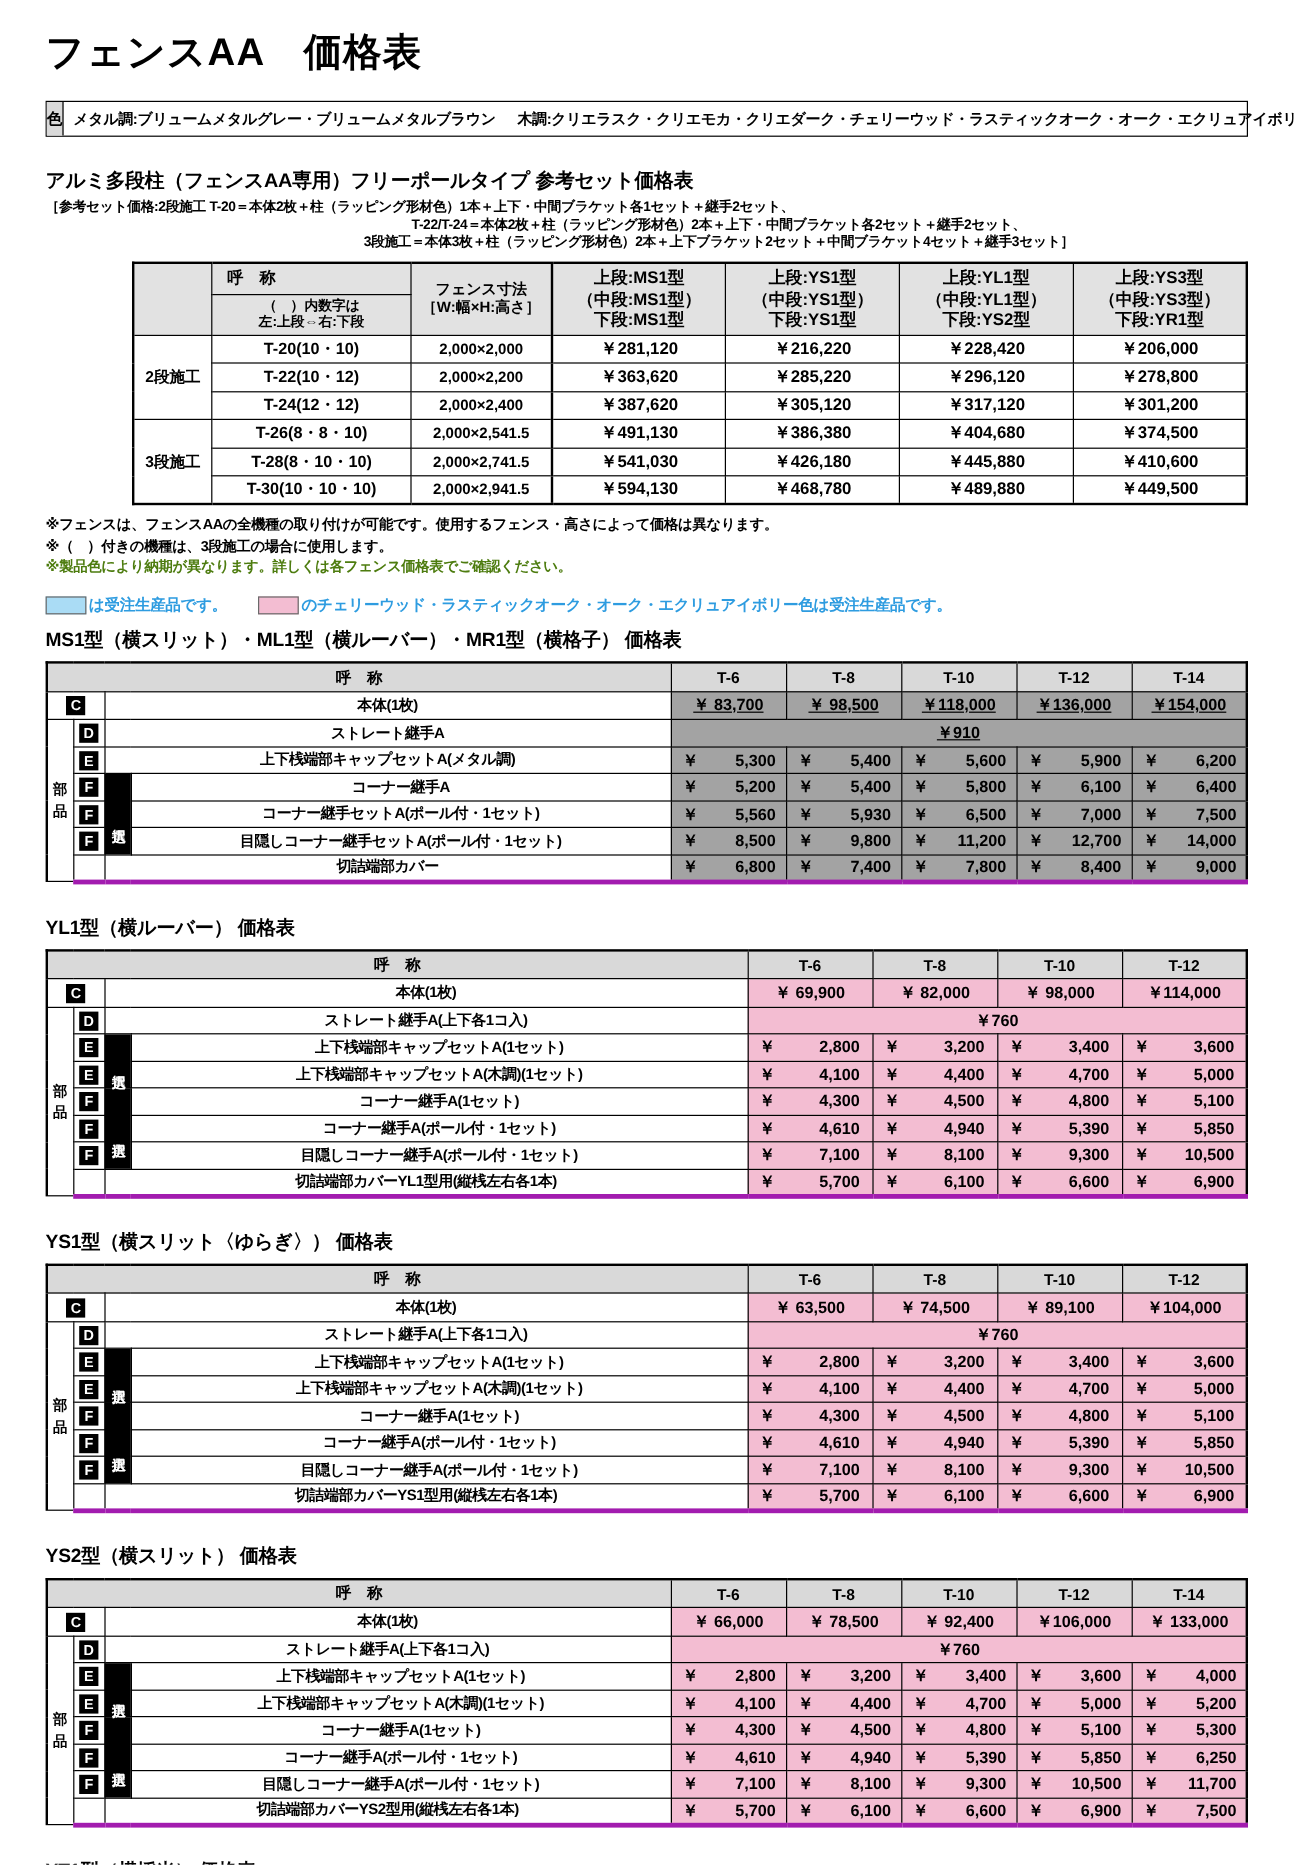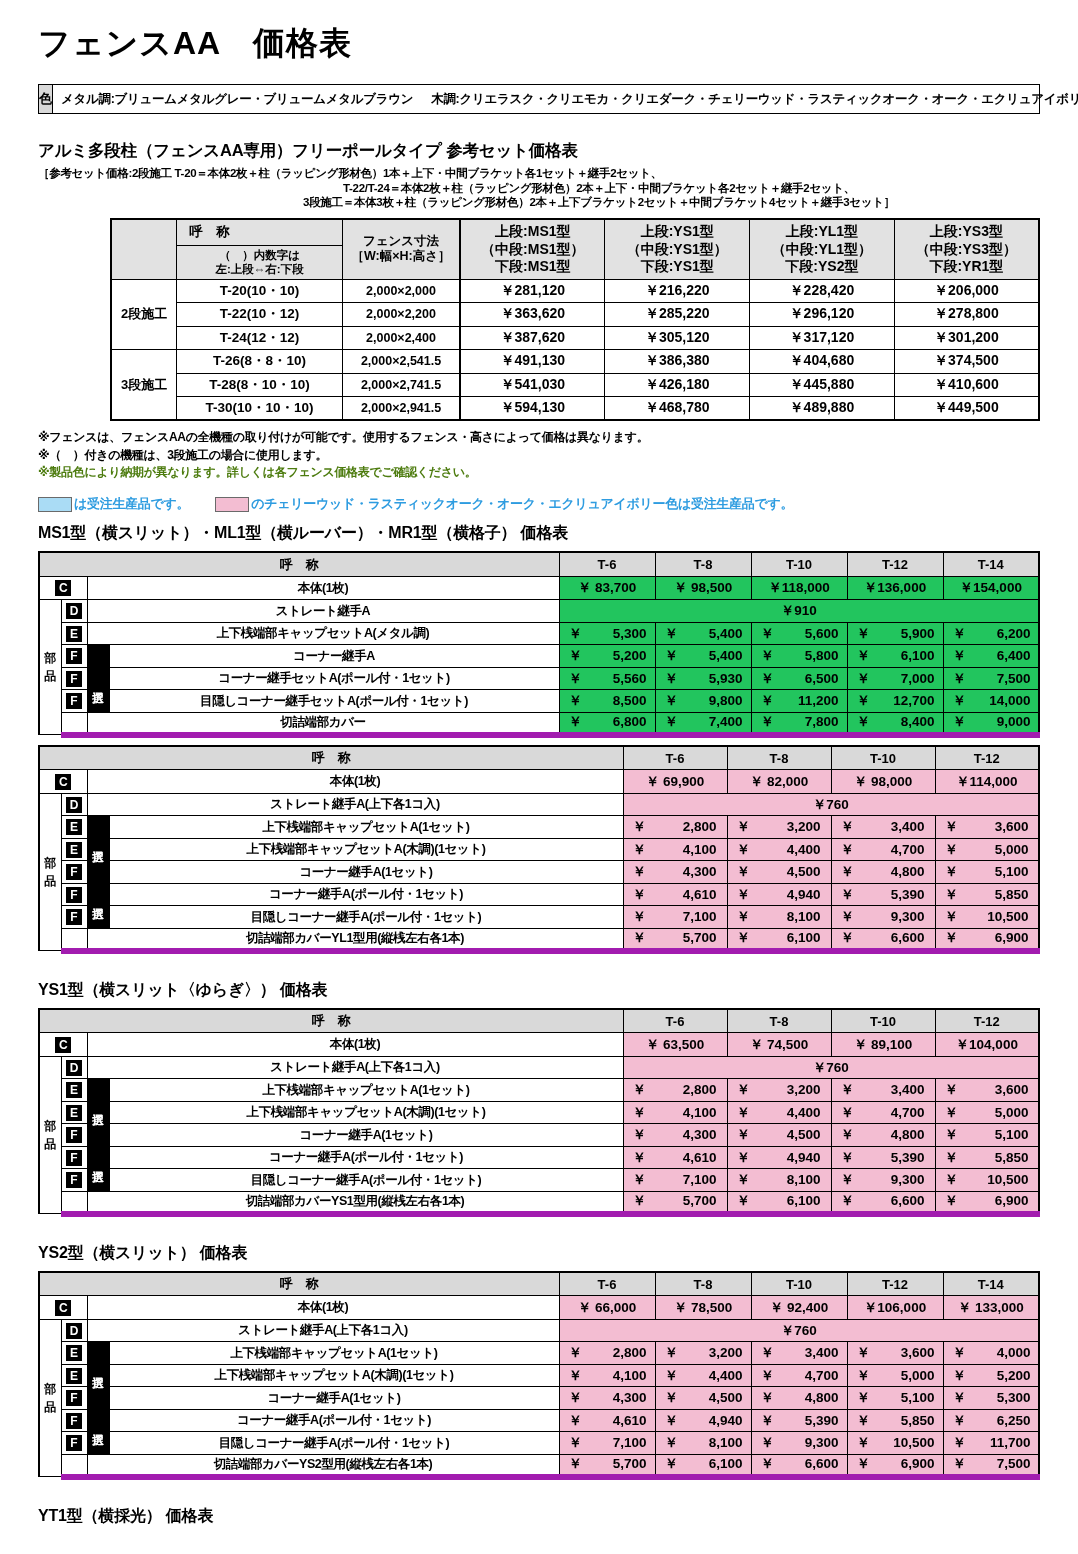--- a/index.html
+++ b/index.html
@@ -86,24 +86,24 @@
   .bcol { width:26px; }
   .badge {
     display:inline-block; width:16px; height:16px; line-height:16px;
     background:#000; color:#fff; font-size:12px; font-weight:bold;
     text-align:center; vertical-align:middle;
   }
   .partcol { width:22px; font-size:12px; line-height:1.5; }
   .selcol { width:22px; background:#000; color:#fff; font-size:11.5px; line-height:1.05; }
   .selcol .v { writing-mode:vertical-rl; display:inline-block; letter-spacing:0px; }
 
-  .bg-blue { background:#22c55e; }
+  .bg-blue { background:#a3a3a3;text-decoration:underline; }
   .bg-pink { background:#f3bdd2; }
   .bdtop2 { border-top:2px solid #000; }
-  .bdbot2 { border-bottom:6px solid #a21caf; }
+  .bdbot2 { border-bottom:4px solid #a21caf; }
   .bdl2 { border-left:2px solid #000; }
   .bdr2 { border-right:2px solid #000;margin-left:28px; }
 </style>
 </head>
 <body>
 
 <div class="page">
 
   <div class="doc-title">フェンスAA　価格表</div>
 
@@ -296,20 +296,21 @@
             <td class="bcol bdbot2"></td>
             <td class="nm bdbot2" colspan="2">切詰端部カバー</td>
             <td class="bg-blue price bdbot2"><span class="y">￥</span><span class="n">6,800</span></td>
             <td class="bg-blue price bdbot2"><span class="y">￥</span><span class="n">7,400</span></td>
             <td class="bg-blue price bdbot2"><span class="y">￥</span><span class="n">7,800</span></td>
             <td class="bg-blue price bdbot2"><span class="y">￥</span><span class="n">8,400</span></td>
             <td class="bg-blue price bdr2 bdbot2"><span class="y">￥</span><span class="n">9,000</span></td>
           </tr>
         </tbody>
       </table>
+      <div class="sec-head small">YL1型（横ルーバー） 価格表</div>
       <table class="pt">
         <tbody>
           <tr>
             <td class="hdr bdtop2 bdl2" colspan="4" style="width:360px">呼　称</td>
             <td class="hdr bdtop2" style="width:104px">T-6</td>
             <td class="hdr bdtop2" style="width:104px">T-8</td>
             <td class="hdr bdtop2" style="width:104px">T-10</td>
             <td class="hdr bdtop2 bdr2" style="width:104px">T-12</td>
           </tr>
           <tr class="bodyrow">

